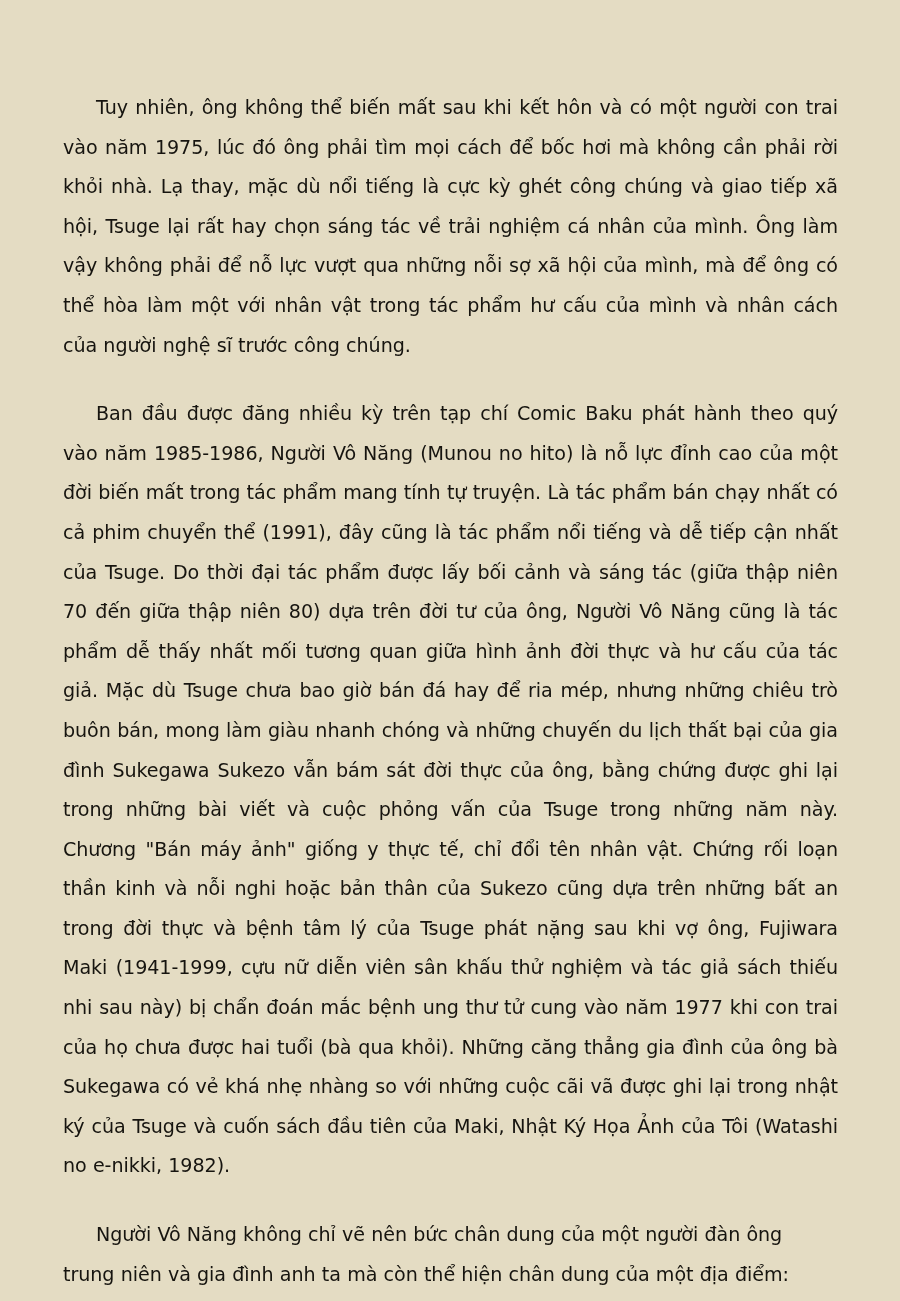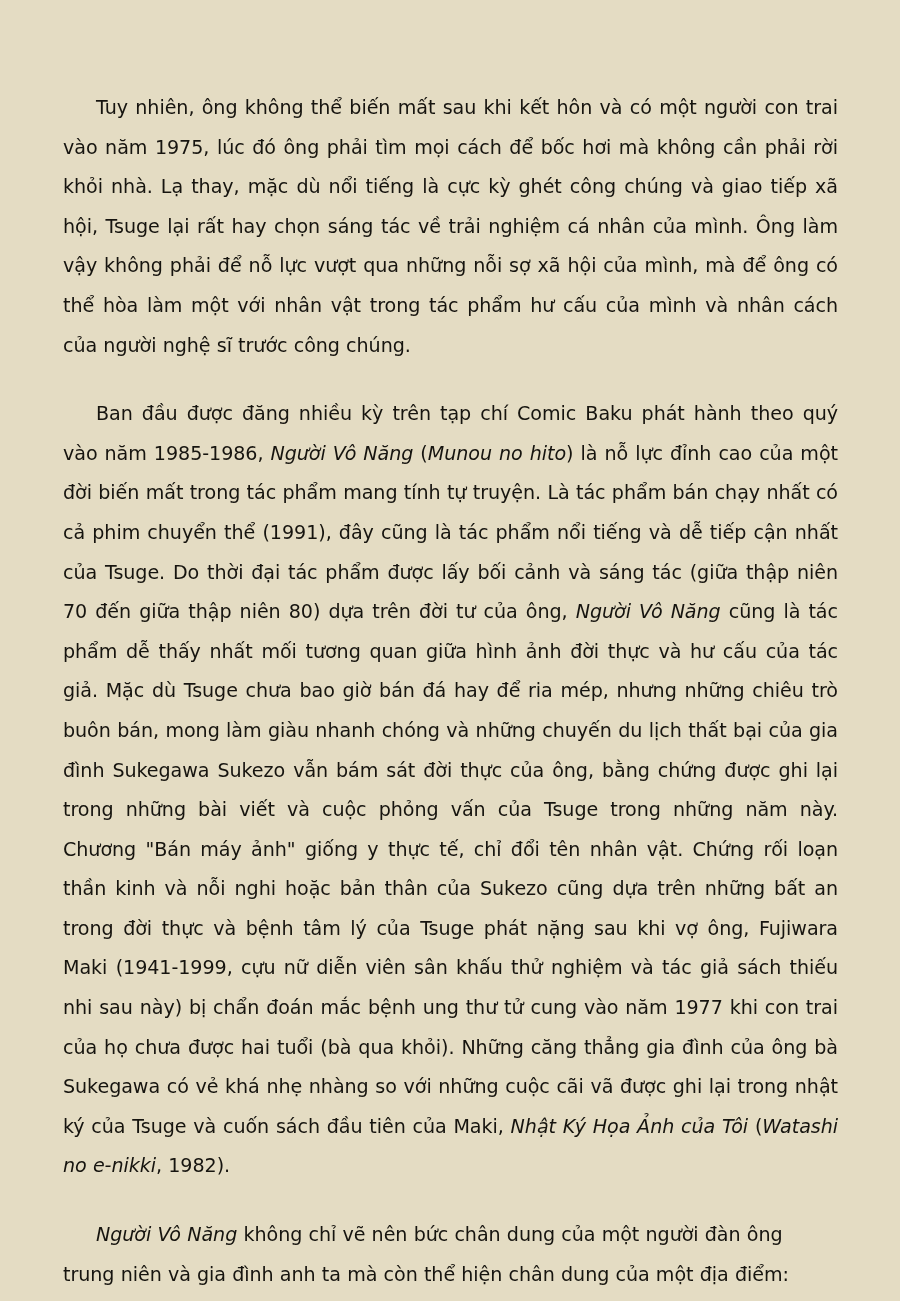--- a/index.html
+++ b/index.html
@@ -40,21 +40,20 @@
     word-spacing: 0.2px;
     -webkit-font-smoothing: antialiased;
   }
   p.para + p.para {
     margin-top: 29px;
   }
   p.para:last-child {
     text-align: left;
   }
   .ital {
-    font-style: italic;
   }
 </style>
 </head>
 <body style="background: rgb(228, 220, 195);">
 
 <div class="page">
   <div class="text-column" id="text-column">
 
   <p class="para" id="para-1" style="color: rgb(22, 20, 15);"><span>Tuy nhiên, ông không thể biến mất sau khi kết hôn và có một người con trai vào năm 1975, lúc đó ông phải tìm mọi cách để bốc hơi mà không cần phải rời khỏi nhà. Lạ thay, mặc dù nổi tiếng là cực kỳ ghét công chúng và giao tiếp xã hội, Tsuge lại rất hay chọn sáng tác về trải nghiệm cá nhân của mình. Ông làm vậy không phải để nỗ lực vượt qua những nỗi sợ xã hội của mình, mà để ông có thể hòa làm một với nhân vật trong tác phẩm hư cấu của mình và nhân cách của người nghệ sĩ trước công chúng.</span></p>
       <p class="para" id="para-2" style="color: rgb(22, 20, 15);"><span>Ban đầu được đăng nhiều kỳ trên tạp chí Comic Baku phát hành theo quý vào năm 1985-1986, </span><span class="ital">Người Vô Năng</span><span> (</span><span class="ital">Munou no hito</span><span>) là nỗ lực đỉnh cao của một đời biến mất trong tác phẩm mang tính tự truyện. Là tác phẩm bán chạy nhất có cả phim chuyển thể (1991), đây cũng là tác phẩm nổi tiếng và dễ tiếp cận nhất của Tsuge. Do thời đại tác phẩm được lấy bối cảnh và sáng tác (giữa thập niên 70 đến giữa thập niên 80) dựa trên đời tư của ông, </span><span class="ital">Người Vô Năng</span><span> cũng là tác phẩm dễ thấy nhất mối tương quan giữa hình ảnh đời thực và hư cấu của tác giả. Mặc dù Tsuge chưa bao giờ bán đá hay để ria mép, nhưng những chiêu trò buôn bán, mong làm giàu nhanh chóng và những chuyến du lịch thất bại của gia đình Sukegawa Sukezo vẫn bám sát đời thực của ông, bằng chứng được ghi lại trong những bài viết và cuộc phỏng vấn của Tsuge trong những năm này. Chương "Bán máy ảnh" giống y thực tế, chỉ đổi tên nhân vật. Chứng rối loạn thần kinh và nỗi nghi hoặc bản thân của Sukezo cũng dựa trên những bất an trong đời thực và bệnh tâm lý của Tsuge phát nặng sau khi vợ ông, Fujiwara Maki (1941-1999, cựu nữ diễn viên sân khấu thử nghiệm và tác giả sách thiếu nhi sau này) bị chẩn đoán mắc bệnh ung thư tử cung vào năm 1977 khi con trai của họ chưa được hai tuổi (bà qua khỏi). Những căng thẳng gia đình của ông bà Sukegawa có vẻ khá nhẹ nhàng so với những cuộc cãi vã được ghi lại trong nhật ký của Tsuge và cuốn sách đầu tiên của Maki, </span><span class="ital">Nhật Ký Họa Ảnh của Tôi</span><span> (</span><span class="ital">Watashi no e-nikki</span><span>, 1982).</span></p>

